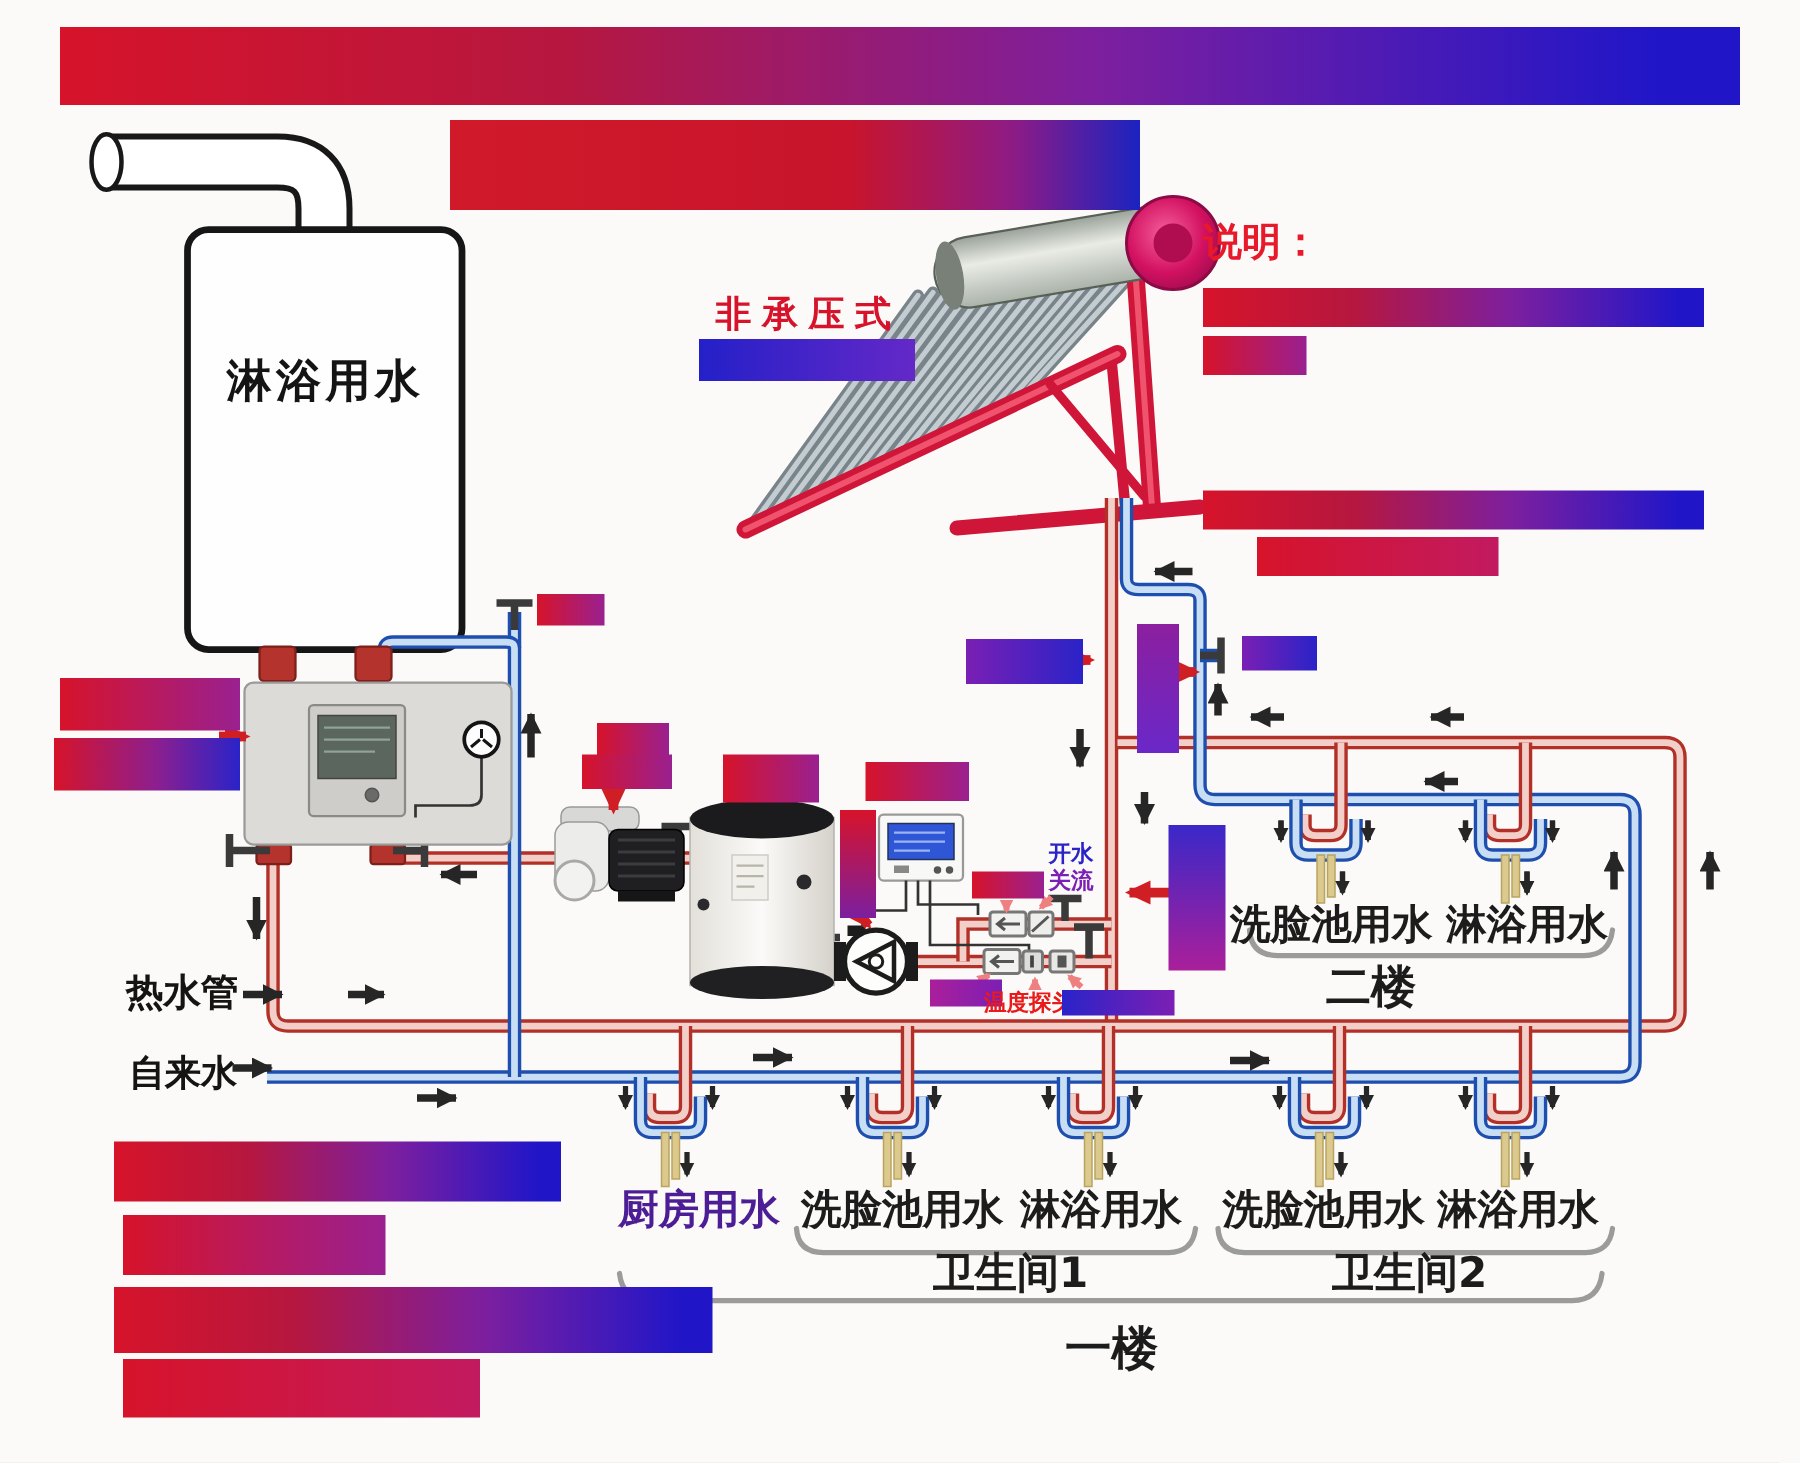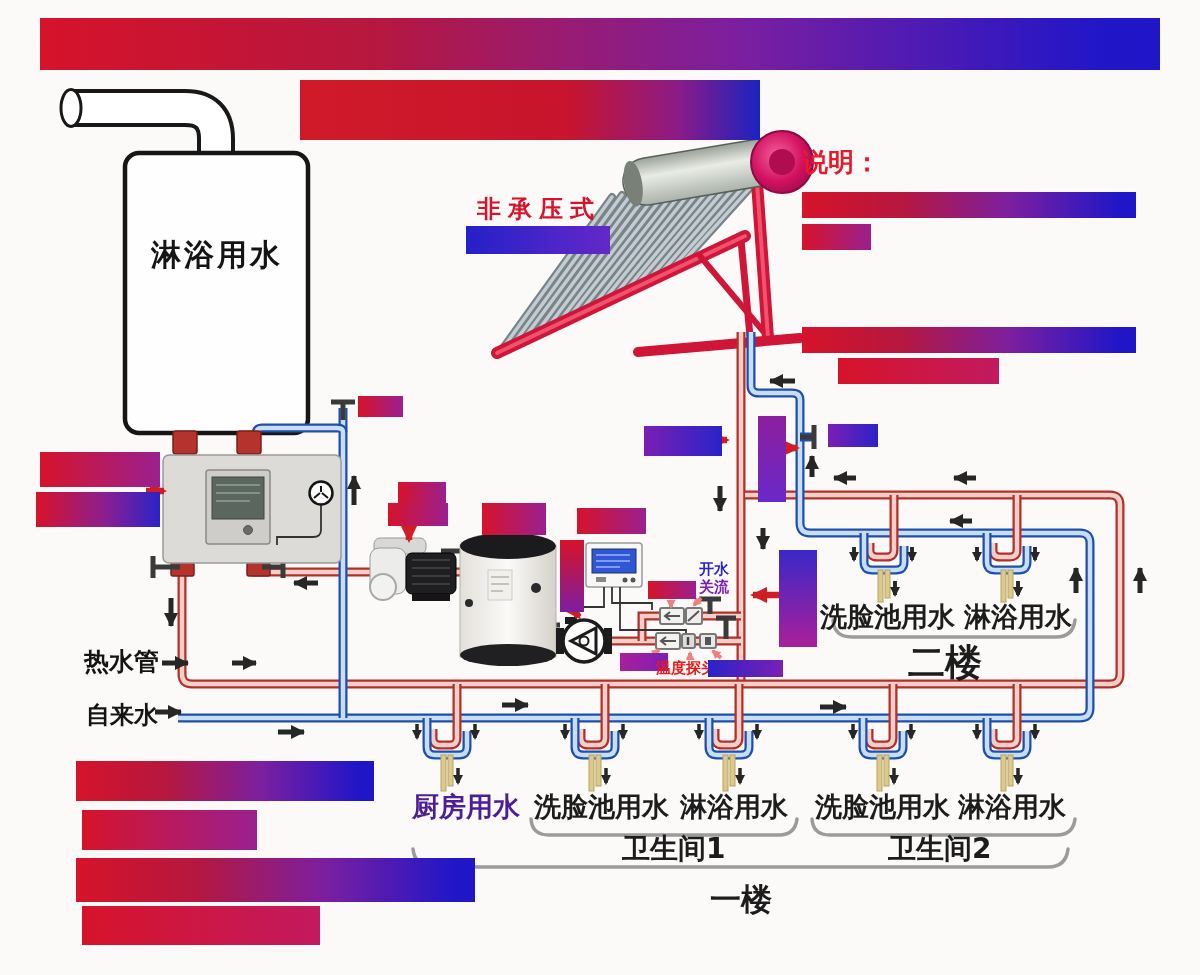--- a/index.html
+++ b/index.html
@@ -331,21 +331,21 @@
 <div class="lbl" style="left:699px;top:561px;font-size:15px;color:#2a23c8;">开水</div>
 <div class="lbl" style="left:699px;top:579px;font-size:15px;color:#7c1fb4;">关流</div>
 <div class="lbl grad" style="left:620px;top:653px;font-size:16px;background:linear-gradient(90deg,#aa1f9a,#7c1fb4);">止回阀</div>
 <div class="lbl" style="left:656px;top:660px;font-size:15px;color:#e81a1a;">温度探头</div>
 <div class="lbl grad" style="left:708px;top:660px;font-size:15px;background:linear-gradient(90deg,#2a23c8,#7c1fb4);">电动二通阀</div>
 <div class="lbl" style="left:84px;top:648px;font-size:25px;color:#141414;">热水管</div>
 <div class="lbl" style="left:86px;top:702px;font-size:24px;color:#141414;">自来水</div>
 
 <div class="lbl" style="left:820px;top:601px;font-size:27px;color:#1c1c1c;">洗脸池用水</div>
 <div class="lbl" style="left:964px;top:601px;font-size:27px;color:#1c1c1c;">淋浴用水</div>
-<div class="lbl" style="left:908px;top:642px;font-size:37px;color:#1c1c1c;">二楼</div>
+<div class="lbl" style="left:884px;top:642px;font-size:30px;color:#1c1c1c;">二楼</div>
 
 <div class="lbl" style="left:412px;top:791px;font-size:27px;color:#4c1d95;">厨房用水</div>
 <div class="lbl" style="left:534px;top:791px;font-size:27px;color:#1c1c1c;">洗脸池用水</div>
 <div class="lbl" style="left:680px;top:791px;font-size:27px;color:#1c1c1c;">淋浴用水</div>
 <div class="lbl" style="left:622px;top:833px;font-size:28px;color:#1c1c1c;">卫生间1</div>
 <div class="lbl" style="left:815px;top:791px;font-size:27px;color:#1c1c1c;">洗脸池用水</div>
 <div class="lbl" style="left:958px;top:791px;font-size:27px;color:#1c1c1c;">淋浴用水</div>
 <div class="lbl" style="left:888px;top:833px;font-size:28px;color:#1c1c1c;">卫生间2</div>
 <div class="lbl" style="left:710px;top:882px;font-size:31px;color:#1c1c1c;">一楼</div>
 

